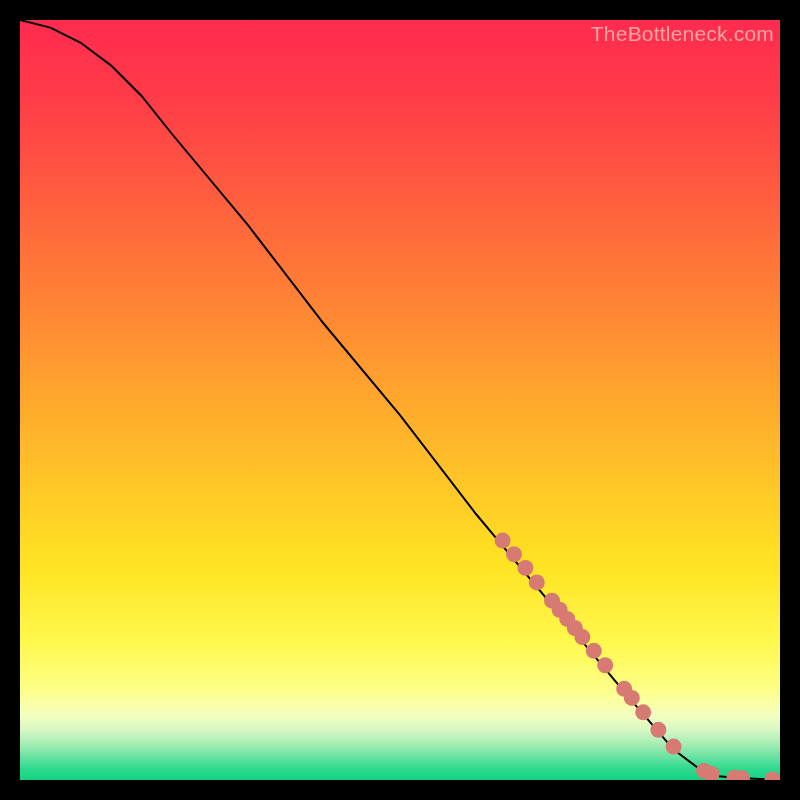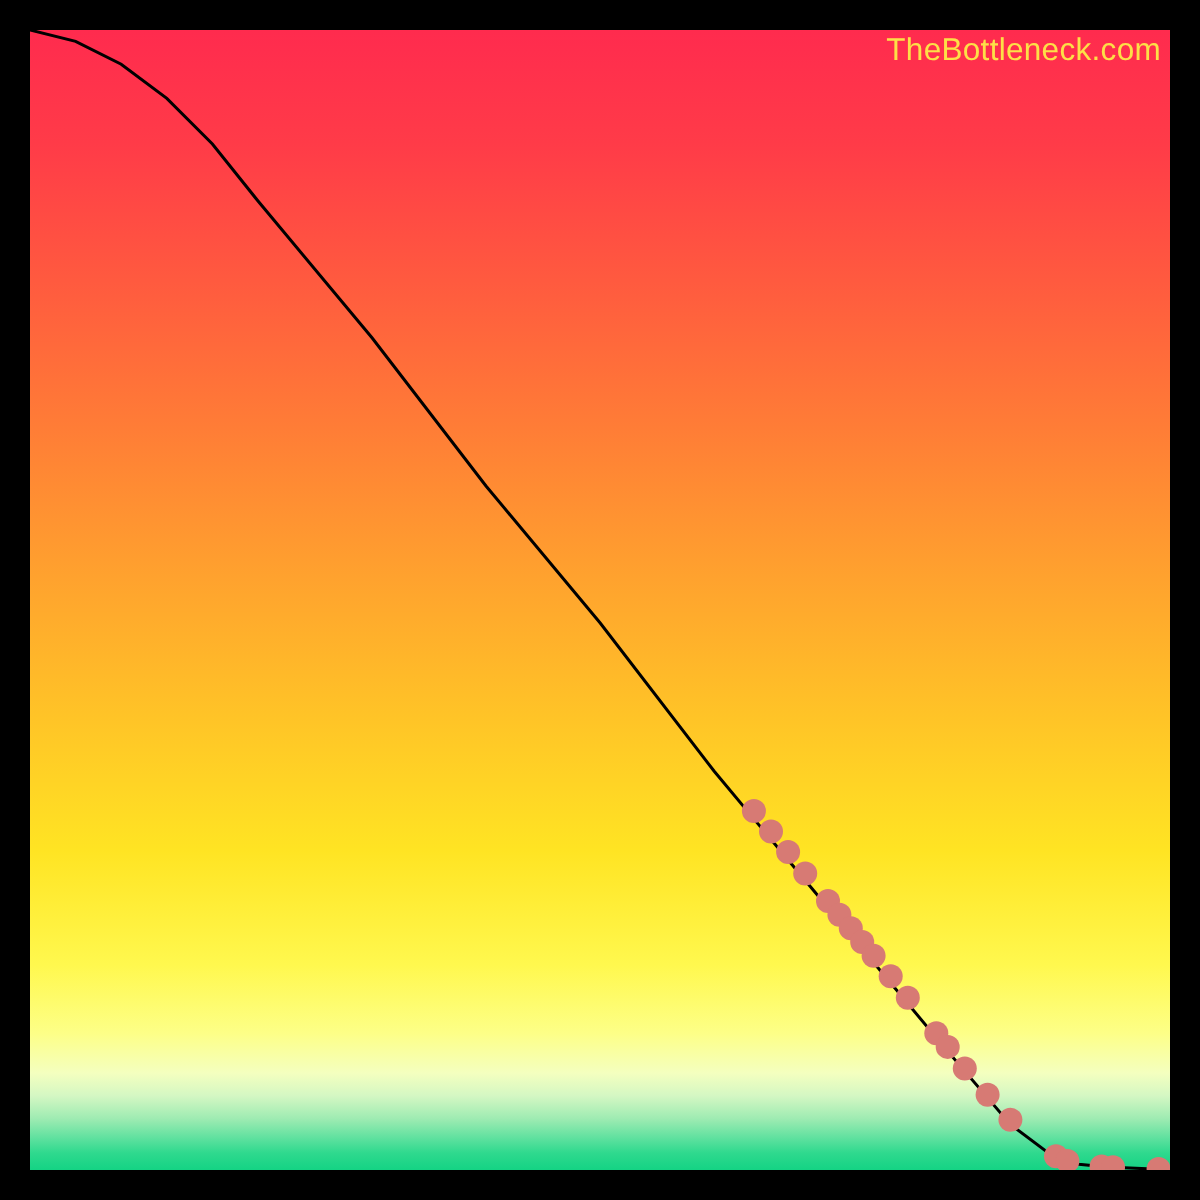--- a/index.html
+++ b/index.html
@@ -24,21 +24,21 @@
     top: 0;
     width: 760px;
     height: 760px;
   }
   .watermark {
     position: absolute;
     top: 2px;
     right: 6px;
     font-family: Arial, Helvetica, sans-serif;
     font-size: 21px;
-    color: #fde047;
+    color: #fca5a5;
     letter-spacing: 0.2px;
     margin-left: 20px;
   }
   svg { display: block; }
 </style>
 </head>
 <body>
 
 <div class="frame">
   <svg class="plot" viewBox="0 0 760 760">

